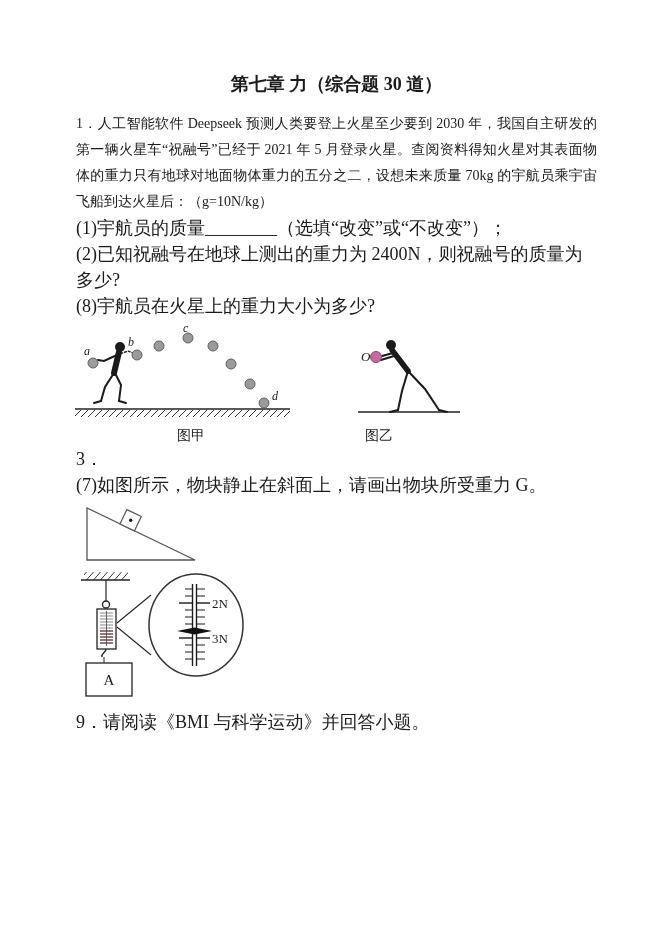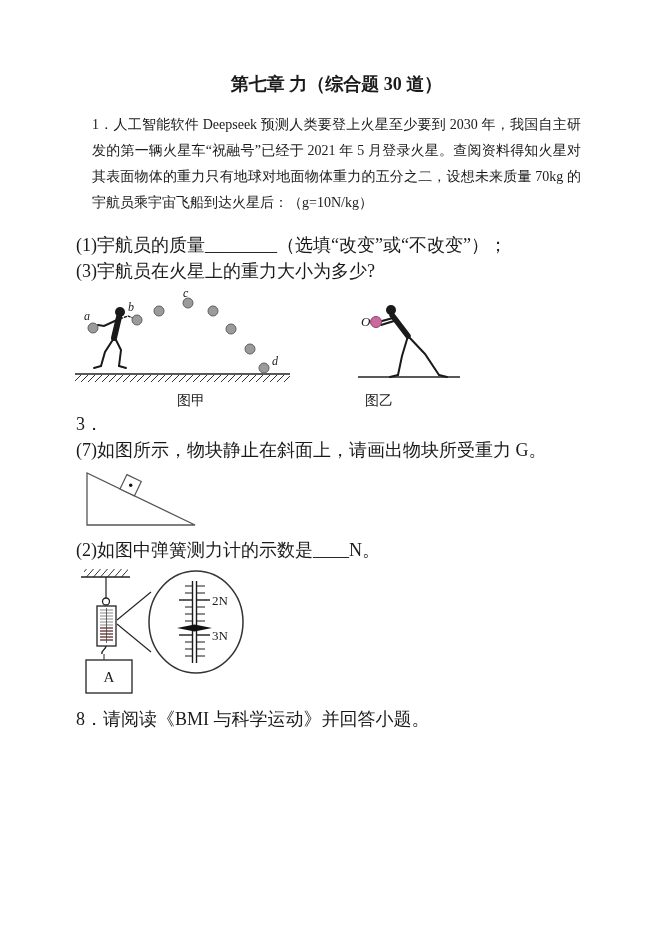--- a/index.html
+++ b/index.html
@@ -15,21 +15,21 @@
     font-family: "Liberation Serif", "DejaVu Serif", serif;
     color: #1a1a1a;
   }
   .title {
     font-size: 18px; font-weight: 700;
     text-align: center;
     margin: 0 0 15px 0;
   }
   .para {
     font-size: 14px; line-height: 26px;
-    margin: 16px; text-align: justify;
+    margin: 0; text-align: justify;
   }
   .line {
     font-size: 18px; line-height: 26px;
     margin: 0;
   }
   .center { text-align: center; }
   .fig { position: relative; }
   .fig-q2 { height: 121px; margin: 4px 0 2px -6px; width: 400px; }
   .fig-incline { height: 66px; width: 140px; margin: 2px 0 2px 4px; }
   .fig-spring { height: 135px; width: 260px; margin: 2px 0 0 0; }
@@ -46,21 +46,22 @@
 </style>
 </head>
 <body>
 
 <div class="page">
 
   <h1 class="title">第七章 力（综合题 30 道）</h1>
 
   <p class="para">1．人工智能软件 Deepseek 预测人类要登上火星至少要到 2030 年，我国自主研发的第一辆火星车“祝融号”已经于 2021 年 5 月登录火星。查阅资料得知火星对其表面物体的重力只有地球对地面物体重力的五分之二，设想未来质量 70kg 的宇航员乘宇宙飞船到达火星后：（g=10N/kg）</p>
   <p class="line">(1)宇航员的质量________（选填“改变”或“不改变”）；</p>
-  <p class="line">(3)宇航员在火星上的重力大小为多少?</p>
+  <p class="line">(2)已知祝融号在地球上测出的重力为 2400N，则祝融号的质量为多少?</p>
+  <p class="line">(8)宇航员在火星上的重力大小为多少?</p>
 
 
   <div class="fig fig-q2">
     <svg width="400" height="121" viewBox="0 0 400 121">
       <defs>
         <pattern id="hatchG" width="7" height="7" patternUnits="userSpaceOnUse">
           <line x1="7" y1="0" x2="0" y2="7" stroke="#333" stroke-width="1"></line>
         </pattern>
       </defs>
 
@@ -118,21 +119,20 @@
   <p class="line">(7)如图所示，物块静止在斜面上，请画出物块所受重力 G。</p>
 
   <div class="fig fig-incline">
     <svg width="140" height="66" viewBox="0 0 140 66">
       <polygon points="7,8 7,60 115,60" fill="#ffffff" stroke="#555" stroke-width="1.3"></polygon>
       <polygon points="40,24 54.4,30.9 61.3,16.5 46.9,9.6" fill="#ffffff" stroke="#555" stroke-width="1.2"></polygon>
       <circle cx="50.7" cy="20.2" r="1.7" fill="#111"></circle>
     </svg>
   </div>
 
-  <p class="line mt6">(2)如图中弹簧测力计的示数是____N。</p>
 
   <div class="fig fig-spring">
     <svg width="260" height="135" viewBox="0 0 260 135">
       <defs>
         <pattern id="hatchC" width="7" height="8" patternUnits="userSpaceOnUse">
           <line x1="0" y1="8" x2="7" y2="0" stroke="#333" stroke-width="1"></line>
         </pattern>
       </defs>
 
       <rect x="8" y="4" width="44" height="8" fill="url(#hatchC)"></rect>
@@ -204,15 +204,15 @@
           <line x1="120.5" y1="35" x2="134" y2="35"></line>
             <line x1="120.5" y1="70" x2="134" y2="70"></line>
         </g>
       </g>
       <polygon points="101,63 118.5,59.5 136,63 118.5,66.5" fill="#111"></polygon>
       <text class="nlbl" x="136" y="40">2N</text>
       <text class="nlbl" x="136" y="75">3N</text>
     </svg>
   </div>
 
-  <p class="line mt6">8．请阅读《BMI 与科学运动》并回答小题。</p>
+  <p class="line mt6">9．请阅读《BMI 与科学运动》并回答小题。</p>
 
 </div>
 
 </body></html>

